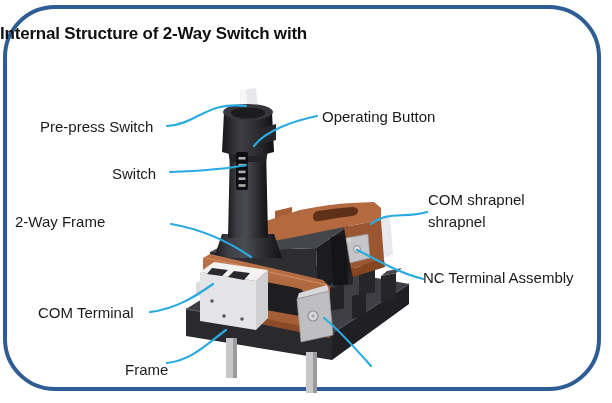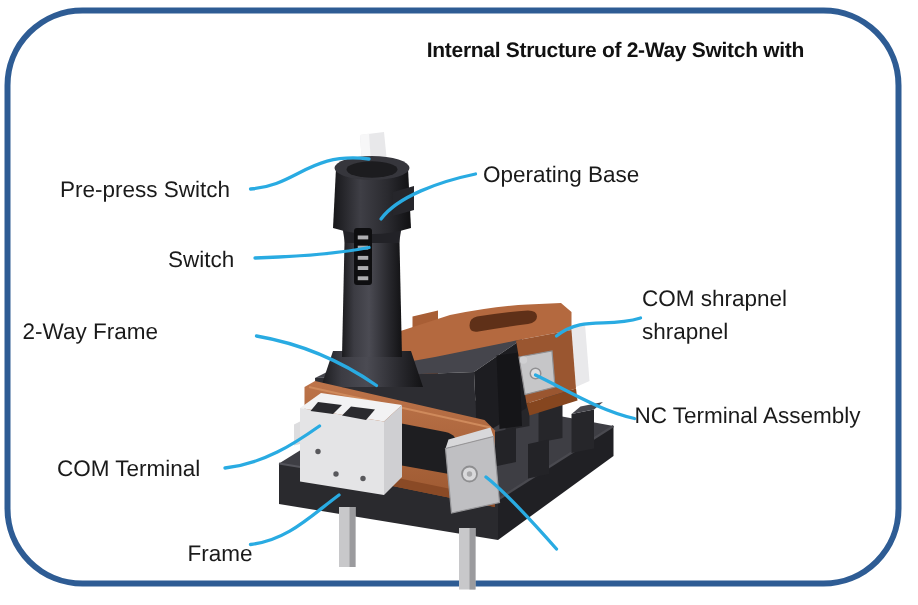--- a/index.html
+++ b/index.html
@@ -6,22 +6,22 @@
   #stage{
     position:relative;width:612px;height:403px;background:#ffffff;
     font-family:"Liberation Sans",sans-serif;overflow:hidden;
   }
   .frame{
     position:absolute;left:3px;top:5px;width:598px;height:386px;
     border:4px solid var(--frame,#2E5C94);border-radius:52px;
     box-sizing:border-box;
   }
   .title{
-    position:absolute;left:0;top:22px;width:536px;text-align:right;
-    font-size:14px;font-weight:bold;color:#111;line-height:23px;
+    position:absolute;left:0;top:22px;width:536px;text-align:left;
+    font-size:17px;font-weight:bold;color:#111;line-height:23px;
     letter-spacing:-0.2px;white-space:pre-line;
   }
   .lbl{
     position:absolute;font-size:15px;color:#1a1a1a;line-height:19px;
     white-space:nowrap;
   }
   .lbl.wrap{white-space:normal;line-height:22px;}
   svg{position:absolute;left:0;top:0;}
   .leader{stroke:var(--accent,#29ABE2);stroke-width:2.2;fill:none;stroke-linecap:round;}
 </style>
@@ -168,21 +168,21 @@
       <path class="leader" d="M171,224 C200,229 228,241 251,257"></path>
       <path class="leader" d="M427,212 C404,219 389,210 371,224"></path>
       <path class="leader" d="M423,279 C398,273 378,260 357,250"></path>
       <path class="leader" d="M150,312 C176,309 196,296 213,284"></path>
       <path class="leader" d="M167,363 C192,360 207,344 226,330"></path>
       <path class="leader" d="M324,318 C338,329 356,349 371,366"></path>
     </g>
   </svg>
 
   <div class="lbl" style="left:40px;top:117px">Pre-press Switch</div>
-  <div class="lbl" style="left:322px;top:107px">Operating Base</div>
+  <div class="lbl" style="left:322px;top:107px">Operating Button</div>
   <div class="lbl" style="left:112px;top:164px">Switch</div>
   <div class="lbl" style="left:15px;top:212px">2-Way Frame</div>
   <div class="lbl wrap" style="left:428px;top:189px;width:115px">COM shrapnel shrapnel</div>
   <div class="lbl" style="left:38px;top:303px">COM Terminal</div>
   <div class="lbl" style="left:423px;top:268px">NC Terminal Assembly</div>
   <div class="lbl" style="left:125px;top:360px">Frame</div>
 
 </div>
 
 </body></html>

